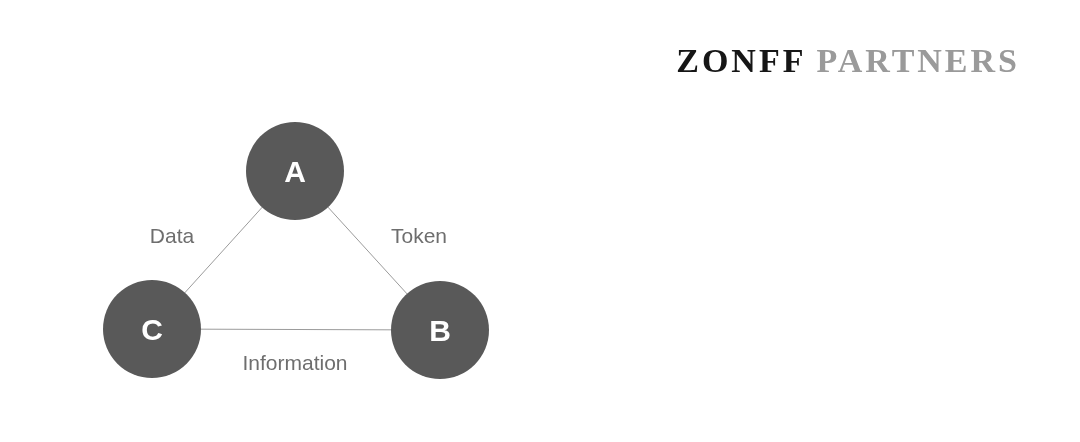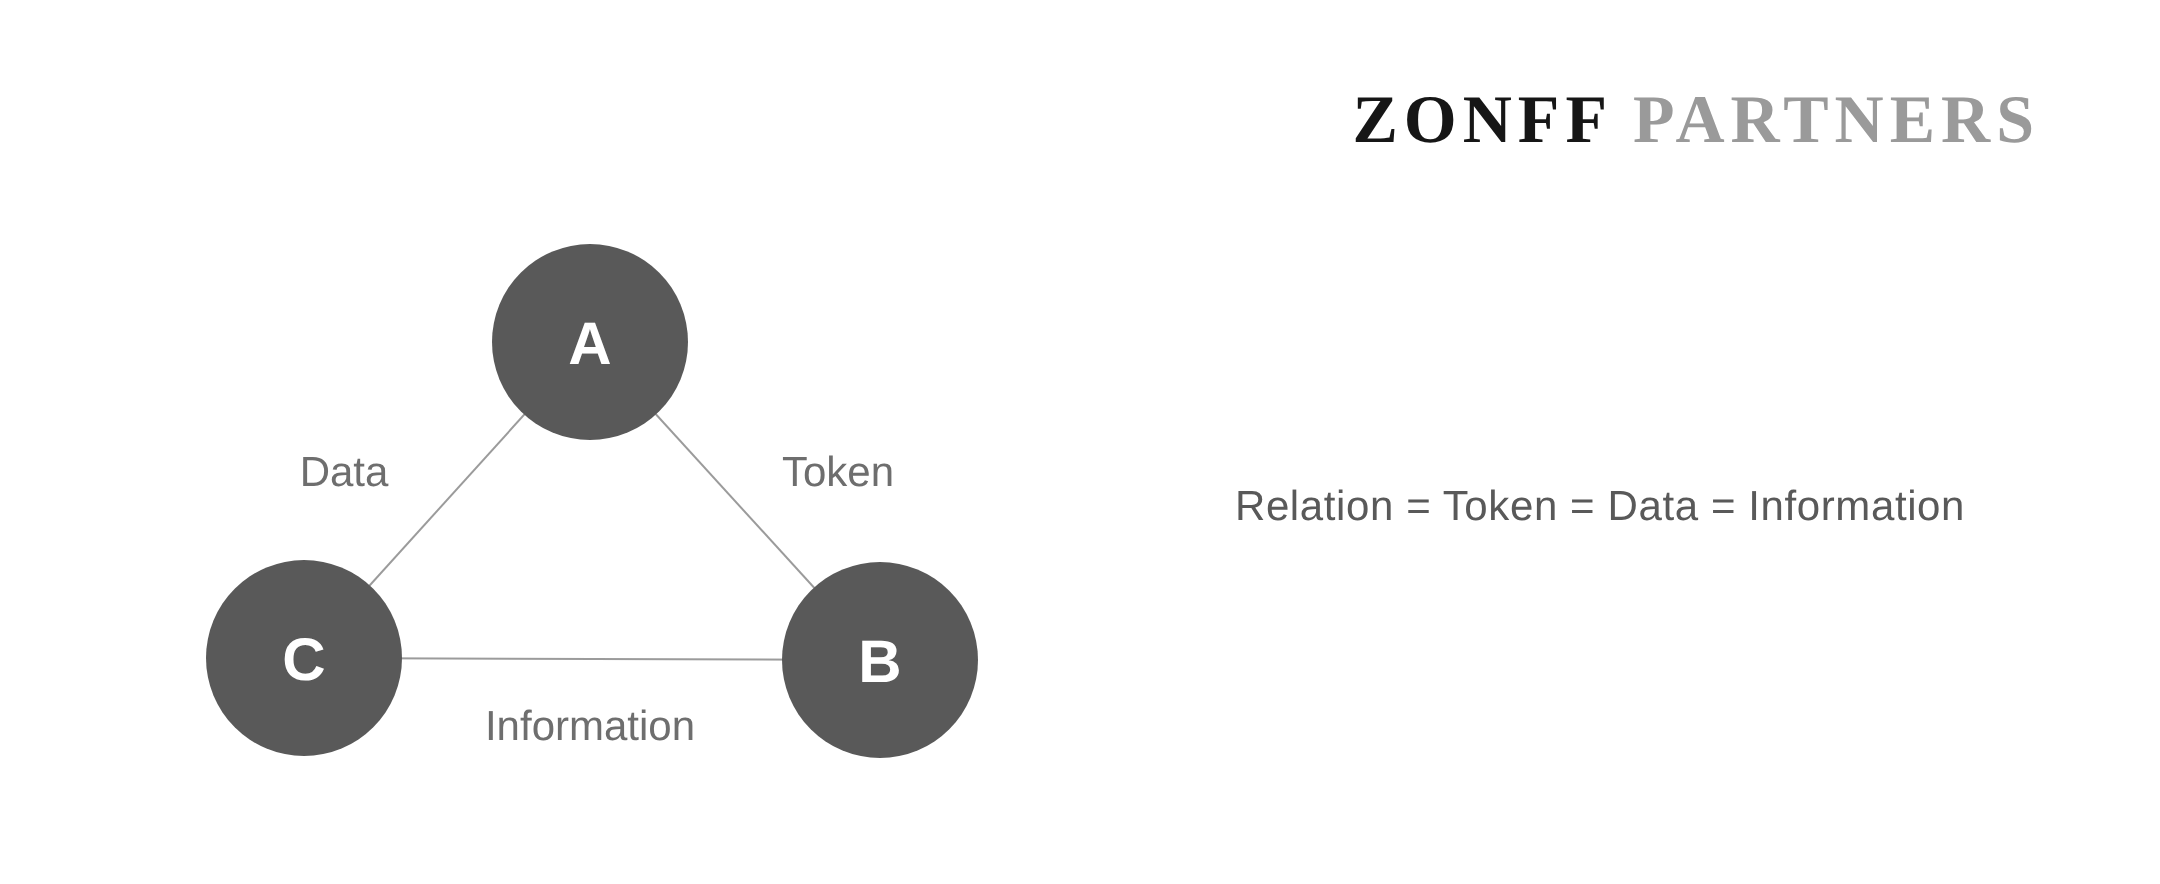--- a/index.html
+++ b/index.html
@@ -93,15 +93,14 @@
 
     <text class="node-label" x="295" y="182">A</text>
     <text class="node-label" x="440" y="341">B</text>
     <text class="node-label" x="152" y="340">C</text>
 
     <text class="edge-label" x="172" y="243">Data</text>
     <text class="edge-label" x="419" y="243">Token</text>
     <text class="edge-label" x="295" y="370">Information</text>
   </svg>
 
-  <div class="equation">Relation = Token = Data = Information</div>
 
 </div>
 
 </body></html>

